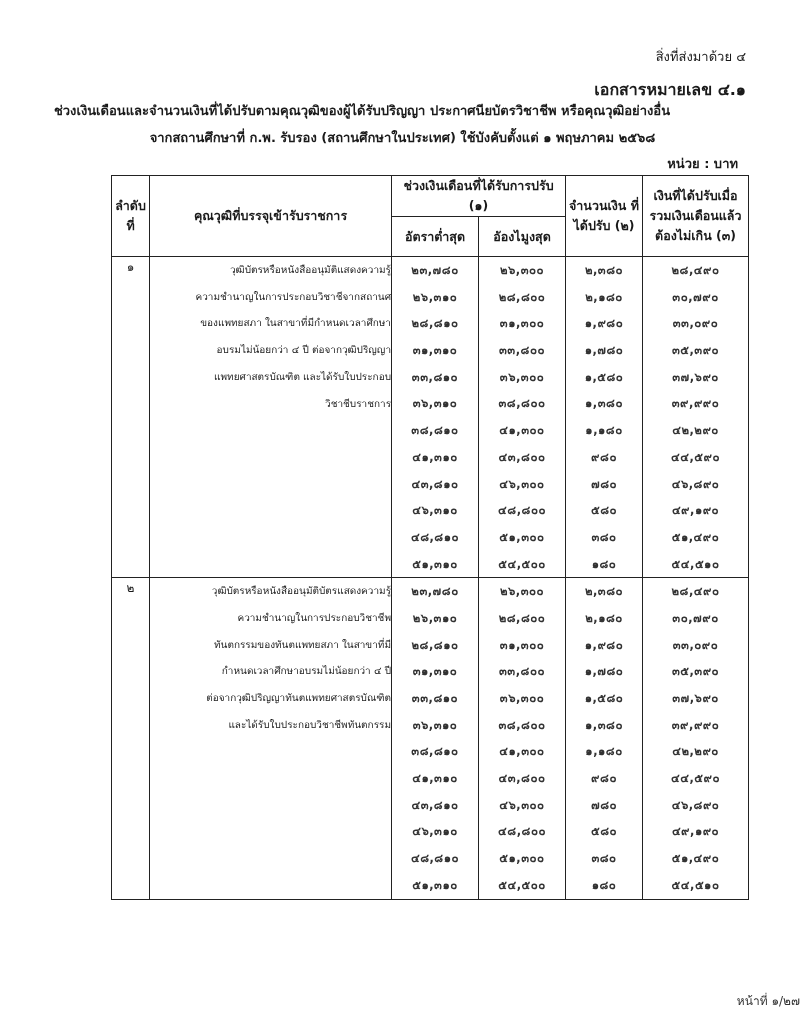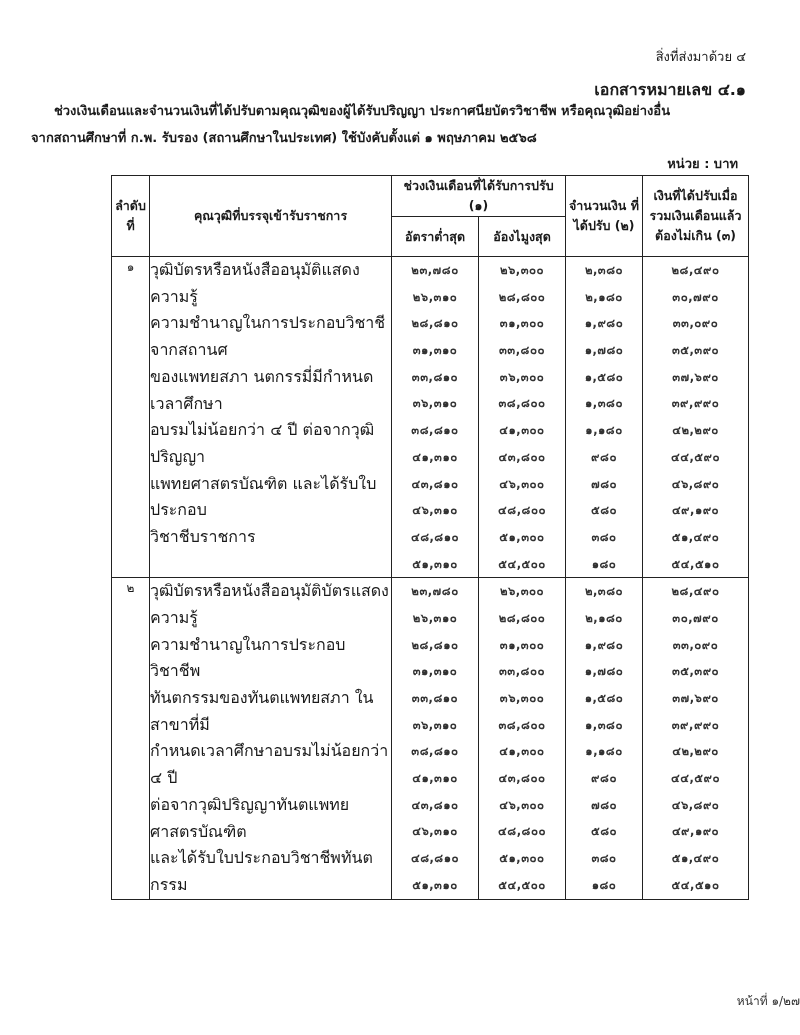--- a/index.html
+++ b/index.html
@@ -4,35 +4,35 @@
 <style>
   html, body { margin: 0; padding: 0; background: #ffffff; }
   body {
     width: 800px; height: 1035px; position: relative; overflow: hidden;
     font-family: "DejaVu Sans", "Liberation Sans", sans-serif;
     color: #1a1a1a;
   }
   .attach { position: absolute; right: 54px; top: 46px; font-size: 13px; font-weight: normal; }
   .docno { position: absolute; right: 54px; top: 77px; font-size: 16px; font-weight: bold; }
   .title1 { position: absolute; left: 0; width: 704px; top: 100px; text-align: center; font-size: 13px; font-weight: bold; padding-left: 20px; box-sizing: border-box; }
-  .title2 { position: absolute; left: 11px; width: 785px; top: 127px; font-size: 13px; font-weight: bold; padding-left: 20px; box-sizing: border-box; }
+  .title2 { position: absolute; left: 0; width: 785px; top: 127px; text-align: center; font-size: 13px; font-weight: bold; padding-left: 20px; box-sizing: border-box; }
   .unit { position: absolute; right: 62px; top: 153px; font-size: 13px; font-weight: bold; text-align: right; }
 
   table.salary {
     position: absolute; left: 111px; top: 175px;
     width: 637px; border-collapse: collapse; table-layout: fixed;
     font-size: 12px;
   }
   table.salary th, table.salary td { border: 1.5px solid #222; padding: 0; }
   table.salary th { font-weight: bold; text-align: center; vertical-align: middle; font-size: 12.5px; line-height: 20px; }
   .h-top { height: 38px; }
   .h-bot { height: 40px; }
 
   td.idx { vertical-align: top; text-align: center; padding-top: 6px; }
-  td.qual { vertical-align: top; padding: 3px 4px 0 5px; font-size: 16px; line-height: 26.7px; }
+  td.qual { vertical-align: top; padding: 3px 4px 0 5px; font-size: 10px; line-height: 26.7px; text-align: right; }
   td.nums { vertical-align: top; padding: 0; font-weight: bold; }
   .numcell { height: 26.7px; line-height: 26.7px; text-align: center; font-size: 11.5px; color: #333; letter-spacing: 0.5px; }
   .section-wrap td { height: 320px; }
 
   .pagenum { position: absolute; left: 0; width: 800px; top: 991px; text-align: right; font-size: 12px; color: #333; }
 </style>
 </head>
 <body>
 
 <div class="attach">สิ่งที่ส่งมาด้วย ๔</div>
@@ -62,21 +62,21 @@
       <th>อัตราต่ำสุด</th>
       <th>อัองไมูงสุด</th>
     </tr>
   </thead>
   <tbody id="tbody">
       <tr class="section-wrap">
         <td class="idx">๑</td>
         <td class="qual">
           <div>วุฒิบัตรหรือหนังสืออนุมัติแสดงความรู้</div>
           <div>ความชำนาญในการประกอบวิชาชีจากสถานศ</div>
-          <div>ของแพทยสภา นตกรรมี่มีกำหนดเวลาศึกษา</div>
+          <div>ของแพทยสภา ในสาขาที่มีกำหนดเวลาศึกษา</div>
           <div>อบรมไม่น้อยกว่า ๔ ปี ต่อจากวุฒิปริญญา</div>
           <div>แพทยศาสตรบัณฑิต และได้รับใบประกอบ</div>
           <div>วิชาชีบราชการ</div>
         </td>
         <td class="nums">
           <div class="numcell">๒๓,๗๘๐</div>
           <div class="numcell">๒๖,๓๑๐</div>
           <div class="numcell">๒๘,๘๑๐</div>
           <div class="numcell">๓๑,๓๑๐</div>
           <div class="numcell">๓๓,๘๑๐</div>

